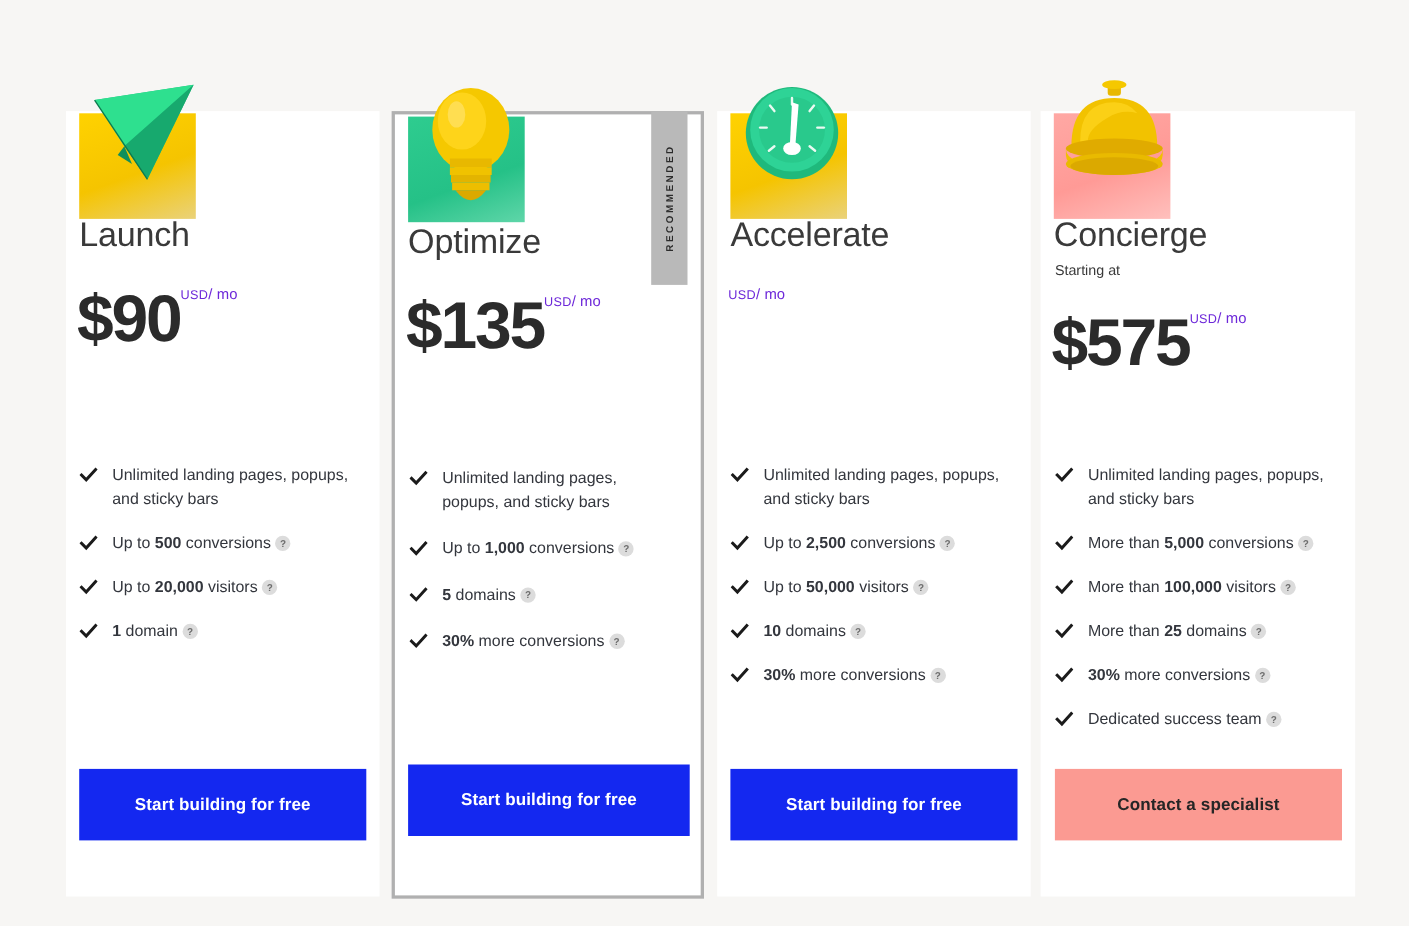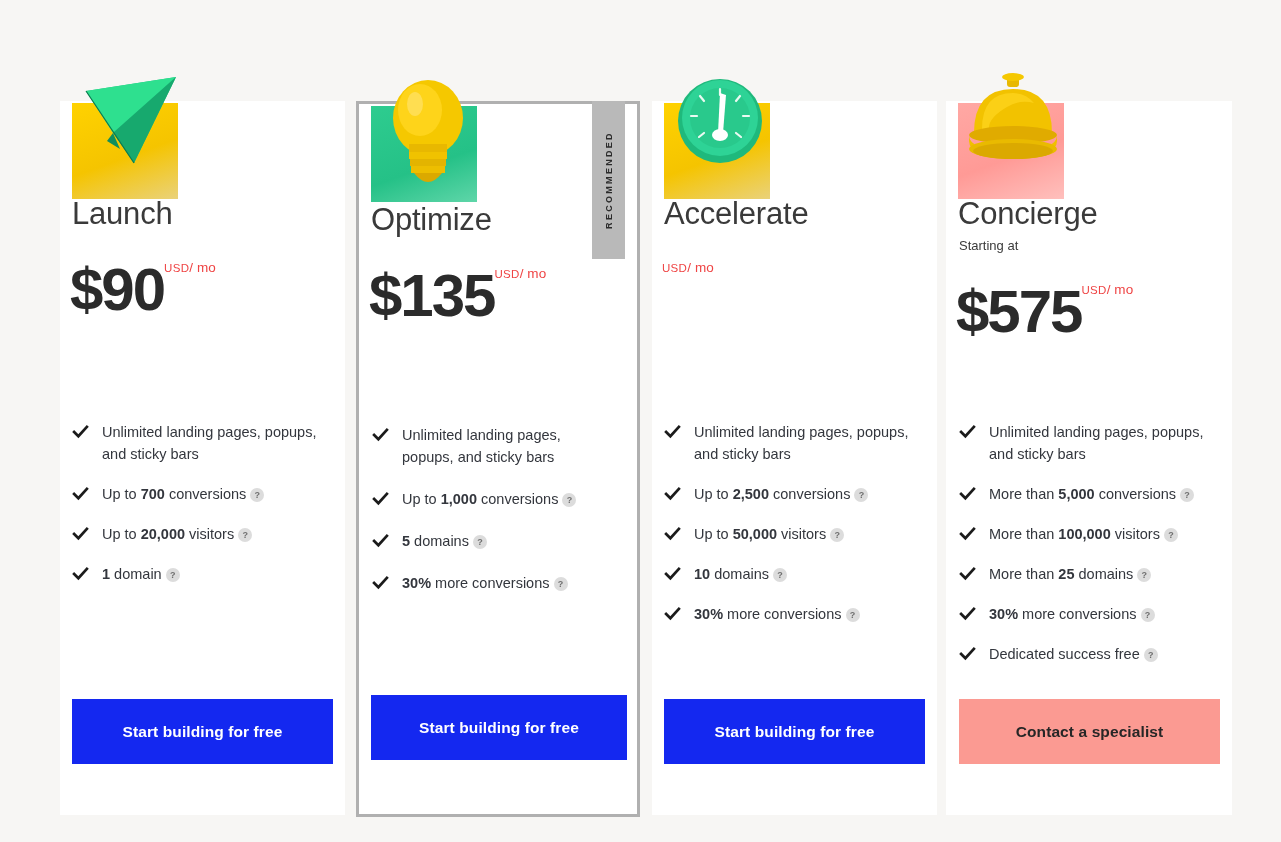--- a/index.html
+++ b/index.html
@@ -124,21 +124,21 @@
   .price-main {
     font-size: 60px;
     font-weight: 700;
     color: #2b2b2b;
     letter-spacing: -2px;
     line-height: 0.95;
   }
   .price-unit {
     font-size: 13.5px;
     font-weight: 400;
-    color: #ef4444;
+    color: #6d28d9;
     padding-bottom: 5px;
     letter-spacing: 0.1px;
     white-space: nowrap;
   }
   .price-unit .cur { font-size: 11.5px; letter-spacing: 0.3px; }
 
   
   .badge-recommended {
     position: absolute;
     left: 233px;
@@ -256,21 +256,21 @@
           <div class="price-row">
             <span class="price-main">$90</span>
             <span class="price-unit"><span class="cur">USD</span><span>/ mo</span></span>
           </div>
           <ul class="features" style="list-style:none;margin:0;padding:0;">
             <li class="feature"><span class="check"><svg viewBox="0 0 20 20" width="17" height="17">
                   <path d="M2.5 10.5 L7.5 15.5 L17.5 4.5" stroke="#1b1b1b" stroke-width="3.2" fill="none" stroke-linecap="square"></path>
                 </svg></span><span>Unlimited landing pages, popups, and sticky bars</span></li>
             <li class="feature"><span class="check"><svg viewBox="0 0 20 20" width="17" height="17">
                   <path d="M2.5 10.5 L7.5 15.5 L17.5 4.5" stroke="#1b1b1b" stroke-width="3.2" fill="none" stroke-linecap="square"></path>
-                </svg></span><span>Up to </span><b>700</b><span> conversions</span><span class="help-icon">?</span></li>
+                </svg></span><span>Up to </span><b>500</b><span> conversions</span><span class="help-icon">?</span></li>
             <li class="feature"><span class="check"><svg viewBox="0 0 20 20" width="17" height="17">
                   <path d="M2.5 10.5 L7.5 15.5 L17.5 4.5" stroke="#1b1b1b" stroke-width="3.2" fill="none" stroke-linecap="square"></path>
                 </svg></span><span>Up to </span><b>20,000</b><span> visitors</span><span class="help-icon">?</span></li>
             <li class="feature"><span class="check"><svg viewBox="0 0 20 20" width="17" height="17">
                   <path d="M2.5 10.5 L7.5 15.5 L17.5 4.5" stroke="#1b1b1b" stroke-width="3.2" fill="none" stroke-linecap="square"></path>
                 </svg></span><b>1</b><span> domain</span><span class="help-icon">?</span></li>
           </ul>
           <button class="cta blue">Start building for free</button>
         </div>
       </div>
@@ -391,19 +391,19 @@
                   <path d="M2.5 10.5 L7.5 15.5 L17.5 4.5" stroke="#1b1b1b" stroke-width="3.2" fill="none" stroke-linecap="square"></path>
                 </svg></span><span>More than </span><b>100,000</b><span> visitors</span><span class="help-icon">?</span></li>
             <li class="feature"><span class="check"><svg viewBox="0 0 20 20" width="17" height="17">
                   <path d="M2.5 10.5 L7.5 15.5 L17.5 4.5" stroke="#1b1b1b" stroke-width="3.2" fill="none" stroke-linecap="square"></path>
                 </svg></span><span>More than </span><b>25</b><span> domains</span><span class="help-icon">?</span></li>
             <li class="feature"><span class="check"><svg viewBox="0 0 20 20" width="17" height="17">
                   <path d="M2.5 10.5 L7.5 15.5 L17.5 4.5" stroke="#1b1b1b" stroke-width="3.2" fill="none" stroke-linecap="square"></path>
                 </svg></span><b>30%</b><span> more conversions</span><span class="help-icon">?</span></li>
             <li class="feature"><span class="check"><svg viewBox="0 0 20 20" width="17" height="17">
                   <path d="M2.5 10.5 L7.5 15.5 L17.5 4.5" stroke="#1b1b1b" stroke-width="3.2" fill="none" stroke-linecap="square"></path>
-                </svg></span><span>Dedicated success free</span><span class="help-icon">?</span></li>
+                </svg></span><span>Dedicated success team</span><span class="help-icon">?</span></li>
           </ul>
           <button class="cta pink">Contact a specialist</button>
         </div>
       </div>
     </div>
 </div>
 
 </body></html>

